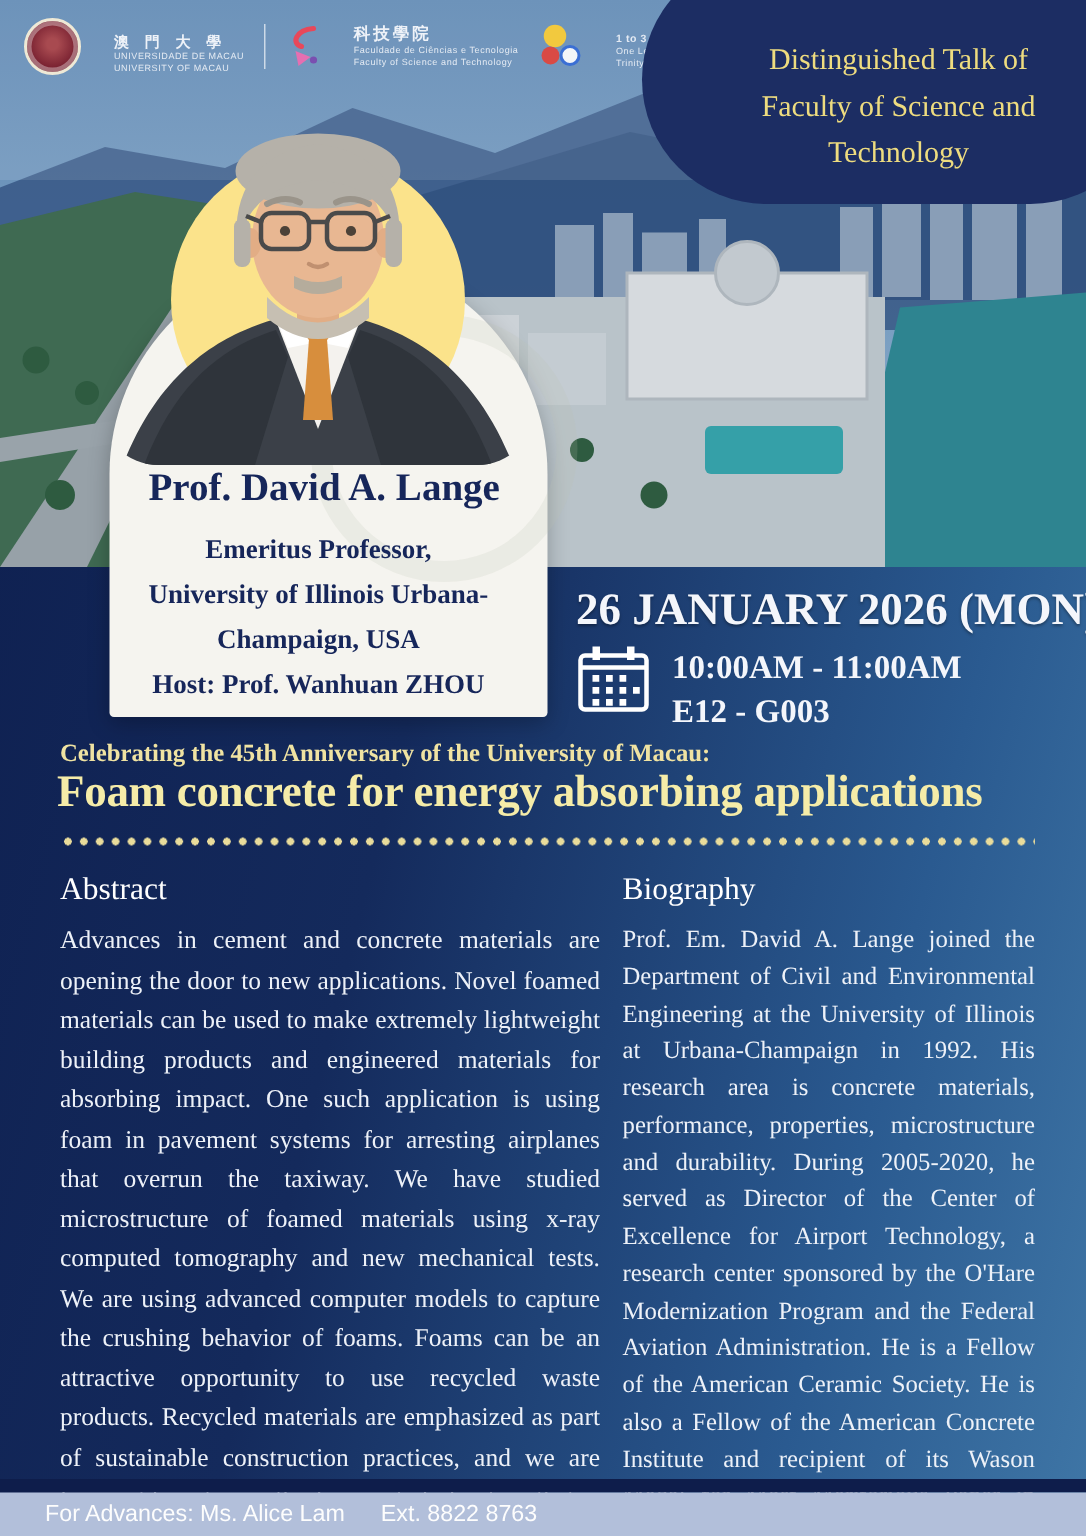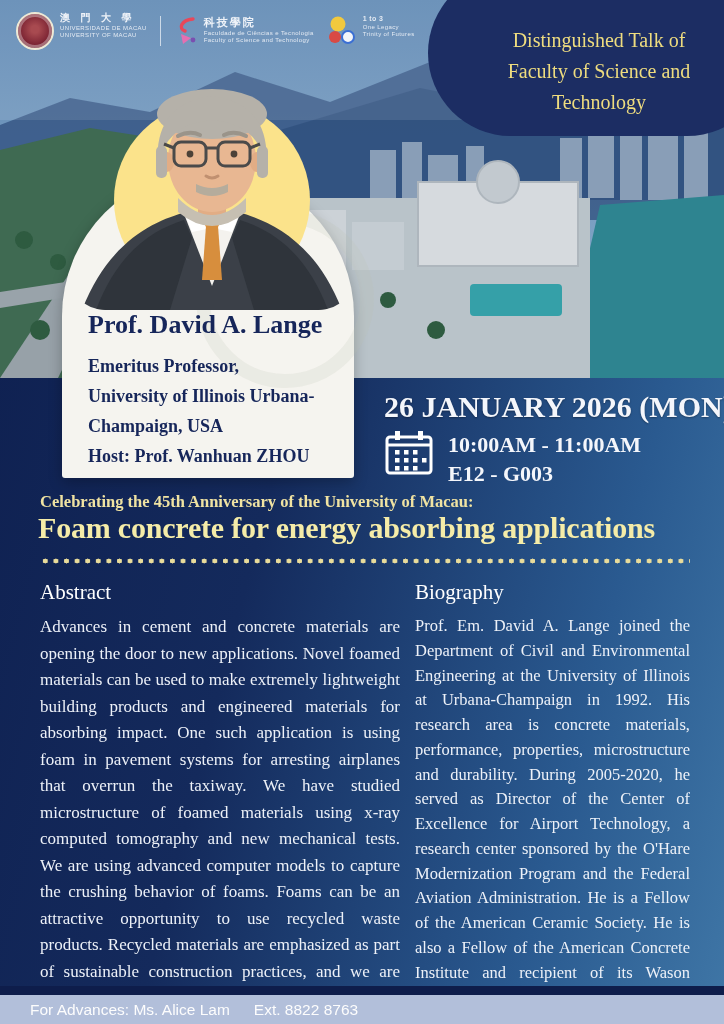--- a/index.html
+++ b/index.html
@@ -6,52 +6,52 @@
   .poster{
     position:relative;width:724px;height:1024px;overflow:hidden;
     background:linear-gradient(104deg,#0e1f4f 0%,#142a5c 40%,#2a5a90 78%,#3f76a6 100%);
     font-family:"Liberation Serif","DejaVu Serif",serif;
   }
   
   .photo{position:absolute;top:0;left:0;width:724px;height:378px;z-index:1;}
   .photo svg{display:block;width:100%;height:100%;}
   
   .logo-bar{position:absolute;top:12px;left:16px;z-index:6;display:flex;align-items:center;gap:13px;color:#eef2f8;}
-  .logo-group{display:flex;align-items:flex-start;gap:6px;}
+  .logo-group{display:flex;align-items:flex-end;gap:22px;}
   .seal{width:34px;height:34px;border-radius:50%;border:2px solid #eee9d6;
         background:radial-gradient(circle at 50% 45%, #a84a50 15%, #7c2433 60%, #5f1826 100%);
         box-shadow:inset 0 0 0 3px rgba(255,255,255,.35);}
   .ltxt{display:flex;flex-direction:column;line-height:1.25;}
   .l-cn{font-size:10px;letter-spacing:4px;font-weight:bold;white-space:nowrap;}
   .l-cn2{font-size:11px;letter-spacing:2px;font-weight:bold;white-space:nowrap;}
   .l-sm{font-size:6px;font-family:"Liberation Sans","DejaVu Sans",sans-serif;letter-spacing:.4px;white-space:nowrap;opacity:.92;}
   .vdiv{width:1px;height:30px;background:rgba(255,255,255,.65);}
   
   .badge{
     position:absolute;top:-30px;right:-46px;width:342px;height:166px;z-index:7;
     background:#1c2d63;border-radius:84px;
     display:flex;flex-direction:column;justify-content:flex-end;align-items:center;
     padding-bottom:18px;box-sizing:border-box;
   }
   .badge span{color:#eedc7f;font-weight:normal;font-size:20px;line-height:1.55;text-align:center;width:250px;}
   
   .card{
-    position:absolute;left:62px;top:170px;width:292px;height:308px;z-index:2;
+    position:absolute;left:73px;top:170px;width:292px;height:308px;z-index:2;
     background:#f5f4ef;border-radius:146px 146px 3px 3px;
     box-shadow:0 4px 14px rgba(0,0,0,.25);
   }
   .card::before{content:"";position:absolute;right:-20px;top:40px;width:150px;height:150px;border-radius:50%;
     border:14px solid rgba(190,196,180,.18);}
   .circle{position:absolute;left:114px;top:102px;width:196px;height:196px;border-radius:50%;
     background:#fbe38b;z-index:3;}
   .portrait{position:absolute;left:66px;top:80px;width:292px;height:230px;z-index:4;overflow:hidden;
     border-radius:0 0 40px 40px;}
   .portrait svg{display:block;}
   .name{position:absolute;left:26px;top:140px;margin:0;font-size:26px;color:#16265a;z-index:5;white-space:nowrap;}
-  .spk-lines{position:absolute;left:26px;top:186px;z-index:5;display:flex;flex-direction:column;gap:9px;}
+  .spk-lines{position:absolute;left:26px;top:186px;z-index:5;display:flex;flex-direction:column;gap:9px;align-items:center;}
   .spk-lines div{font-size:18px;font-weight:bold;color:#16265a;white-space:nowrap;}
   
   .event{position:absolute;left:384px;top:390px;z-index:6;color:#f4f6fb;}
   .ev-date{font-size:30px;font-weight:bold;white-space:nowrap;text-shadow:0 1px 2px rgba(0,0,0,.35);}
   .ev-row{display:flex;align-items:flex-start;margin-top:6px;gap:14px;}
   .cal{width:50px;height:46px;flex:none;}
   .ev-tv{display:flex;flex-direction:column;gap:3px;padding-top:2px;}
   .ev-tv div{font-size:22px;font-weight:bold;white-space:nowrap;}
   
   .kicker{position:absolute;left:40px;top:492px;z-index:6;font-size:16.5px;font-weight:bold;color:#f0e3a2;}

